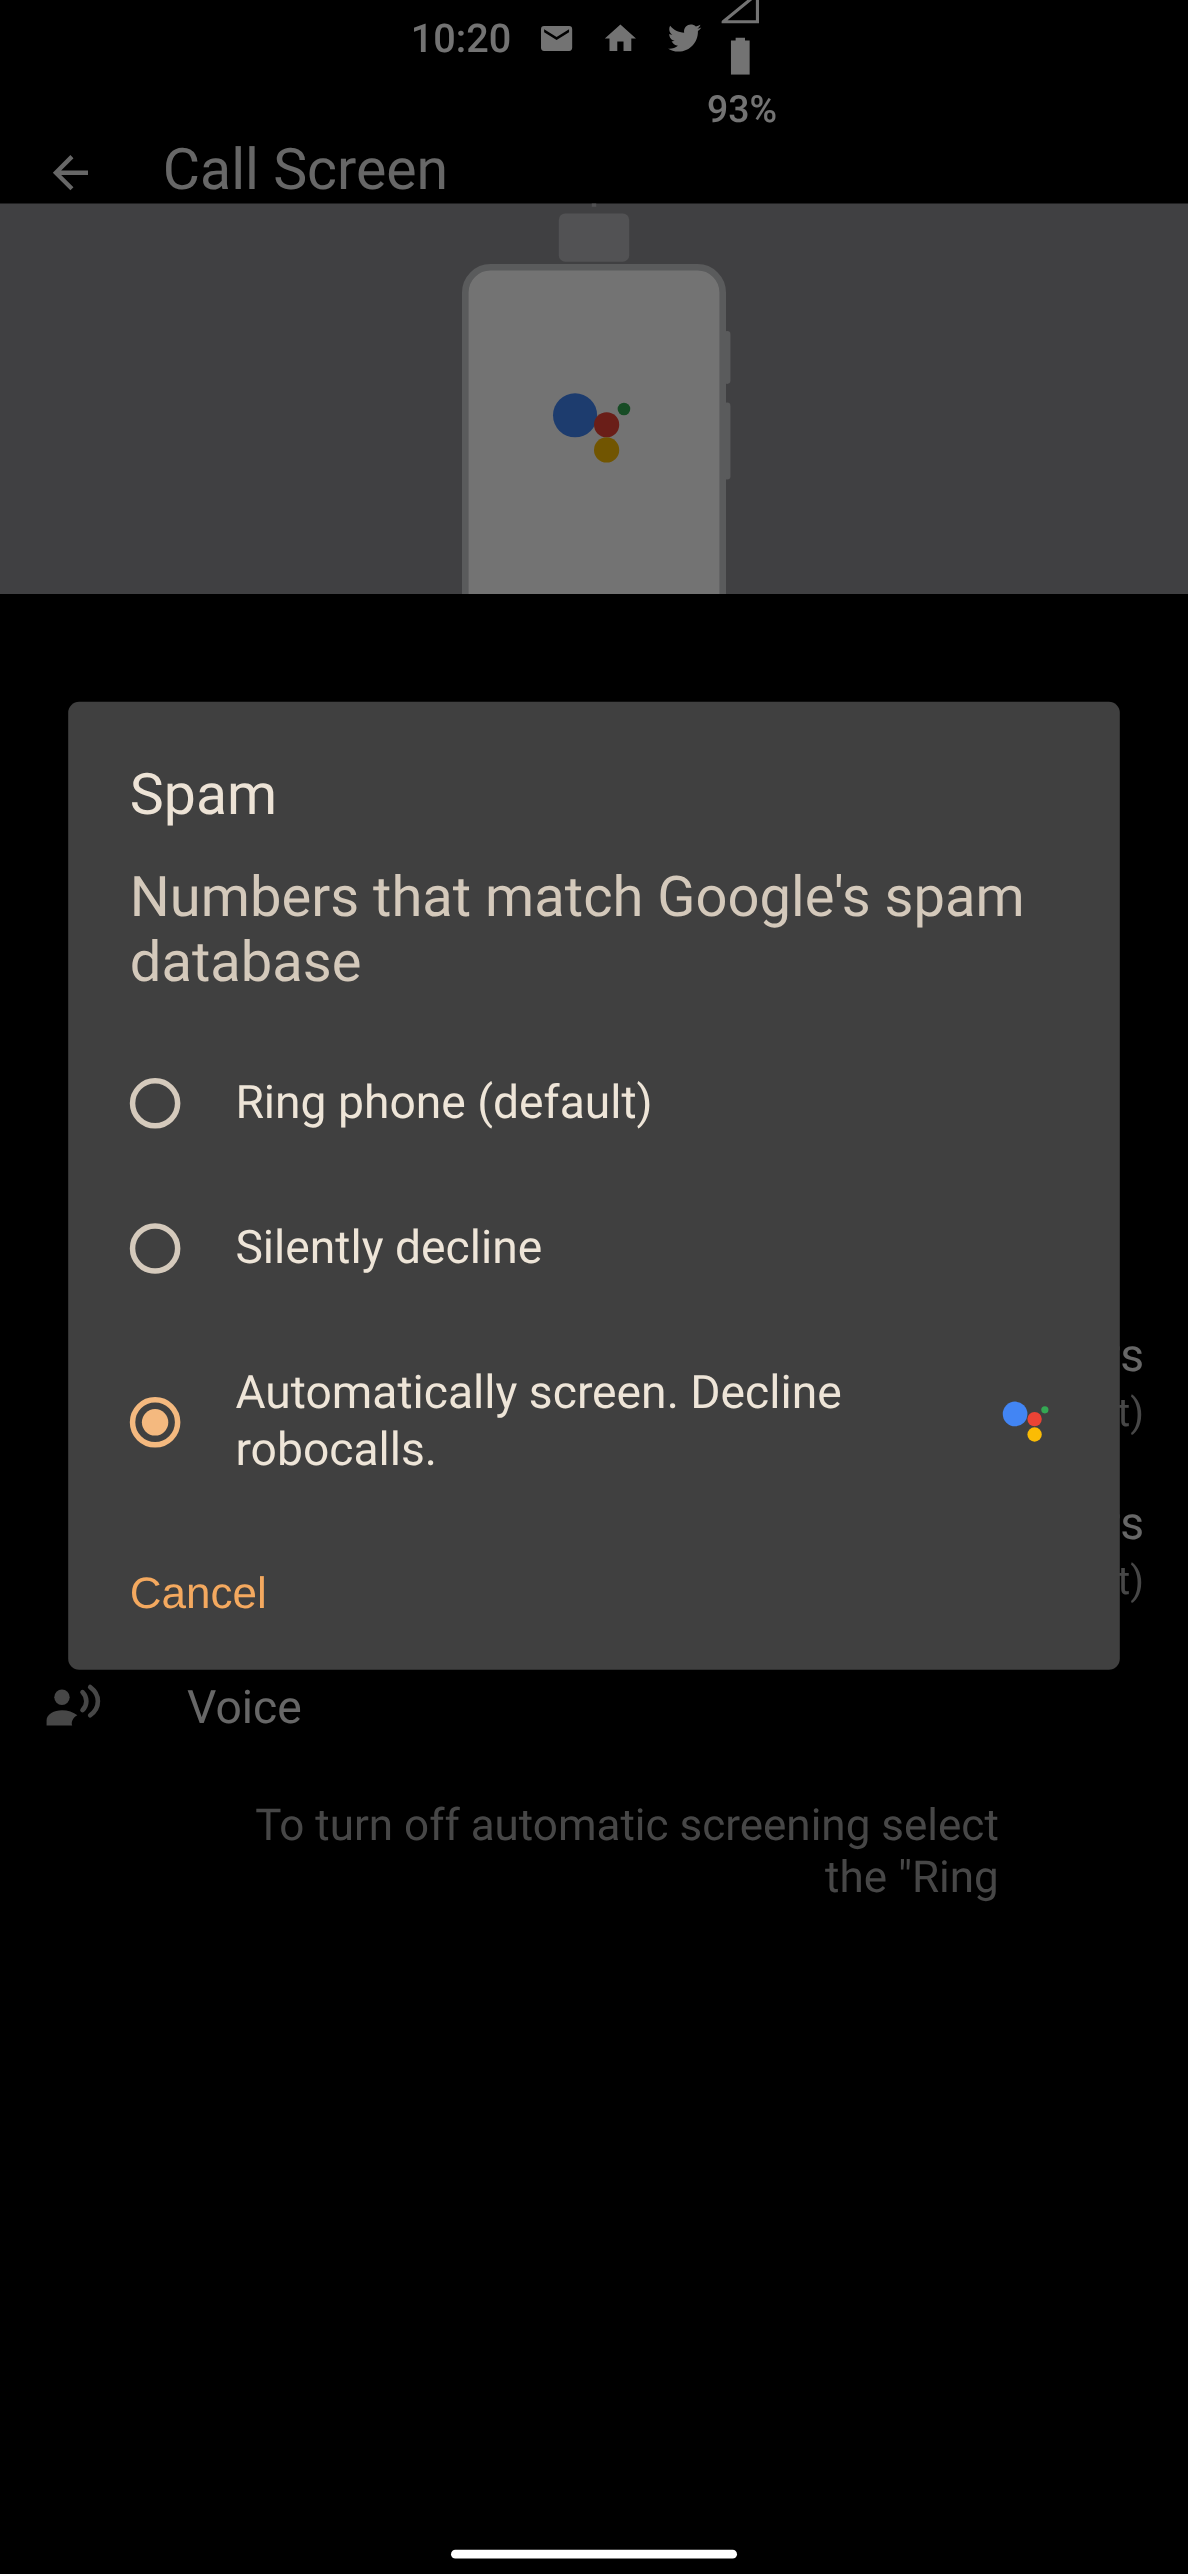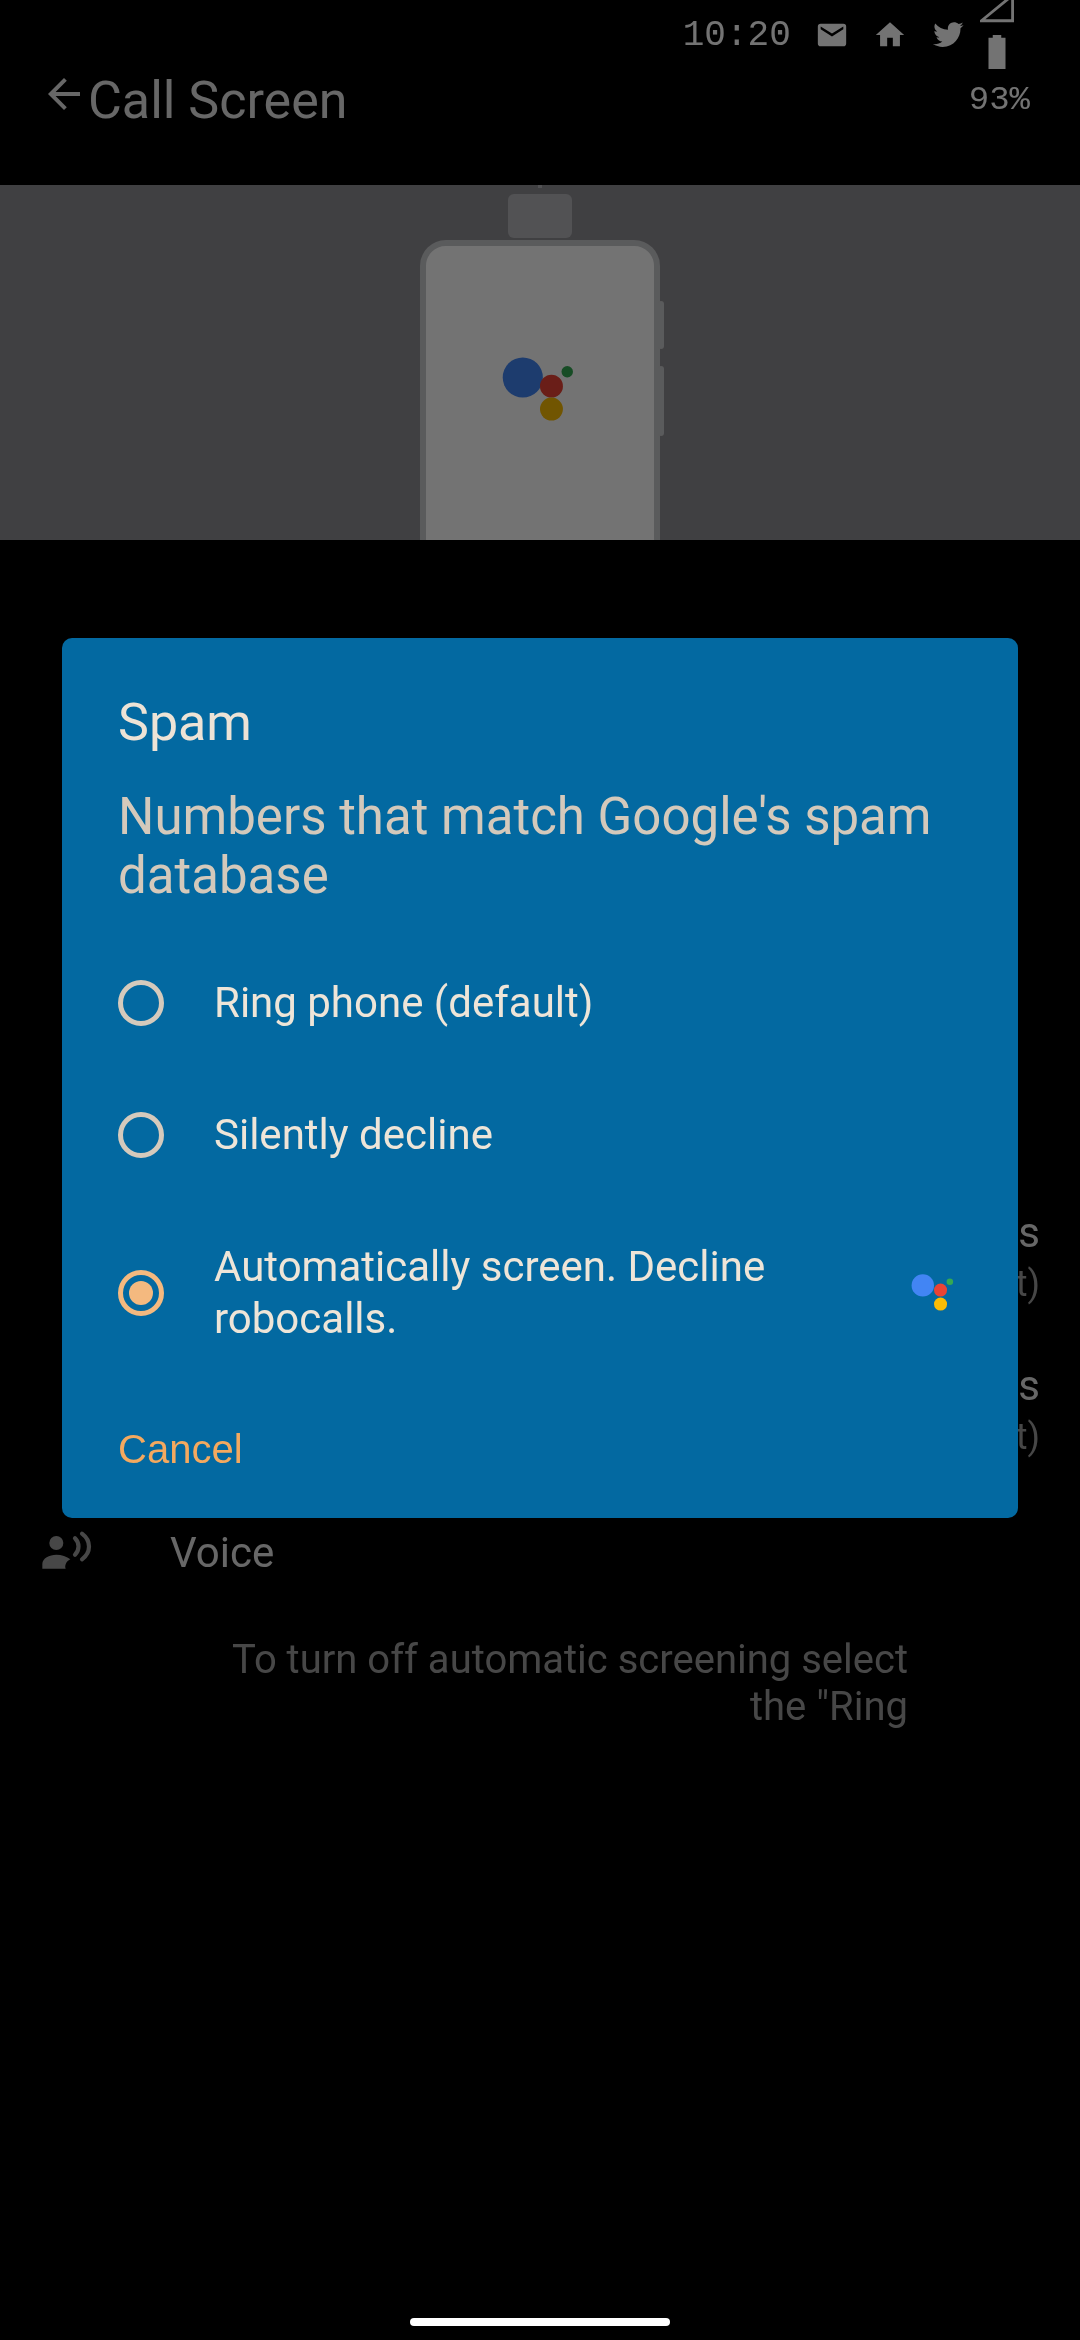--- a/index.html
+++ b/index.html
@@ -7,37 +7,37 @@
     width: 1080px;
     height: 2340px;
     background: #000;
     font-family: -apple-system, BlinkMacSystemFont, 'Segoe UI', Roboto, sans-serif;
     position: relative;
     overflow: hidden;
   }
   .status-bar {
     height: 70px;
     display: flex;
-    justify-content: flex-end;
+    justify-content: center;
     align-items: center;
     padding: 0 50px;
     color: #fff;
-    font-family: Liberation Mono, monospace;
   }
   .status-left { display: flex; align-items: center; gap: 24px; }
   .status-right { display: flex; align-items: center; gap: 12px; flex-direction: column; }
   .status-time { font-size: 36px; font-weight: 500; }
   .status-icon { display: inline-flex; }
   .battery-pct { font-size: 34px; font-weight: 500; margin-left: 4px; }
 
   .app-header {
     height: 115px;
     display: flex;
-    align-items: flex-start;
+    align-items: flex-end;
     padding: 0 40px;
+    gap: 60px;
   }
   .back-btn { color: #e5e5e5; }
   .app-title { color: #e5e5e5; font-size: 52px; font-weight: 400; }
 
   .hero {
     height: 355px;
     background: #8f8f93;
     display: flex;
     align-items: flex-end;
     justify-content: center;
@@ -85,21 +85,21 @@
 
   .scrim {
     position: absolute; inset: 0;
     background: rgba(0,0,0,0.55);
   }
 
   .dialog {
     position: absolute;
     left: 62px; right: 62px;
     top: 638px;
-    background: #0369a1;
+    background: #404040;
     border-radius: 10px;
     padding: 54px 0 28px;
   }
   .dialog-title { color: #ede3d6; font-size: 52px; font-weight: 400; padding: 0 56px; }
   .dialog-subtitle { color: #d4c9bb; font-size: 51px; padding: 34px 56px 8px; }
   .options { padding: 24px 0; }
   .option {
     display: flex; align-items: center;
     padding: 40px 56px;
     gap: 50px;

